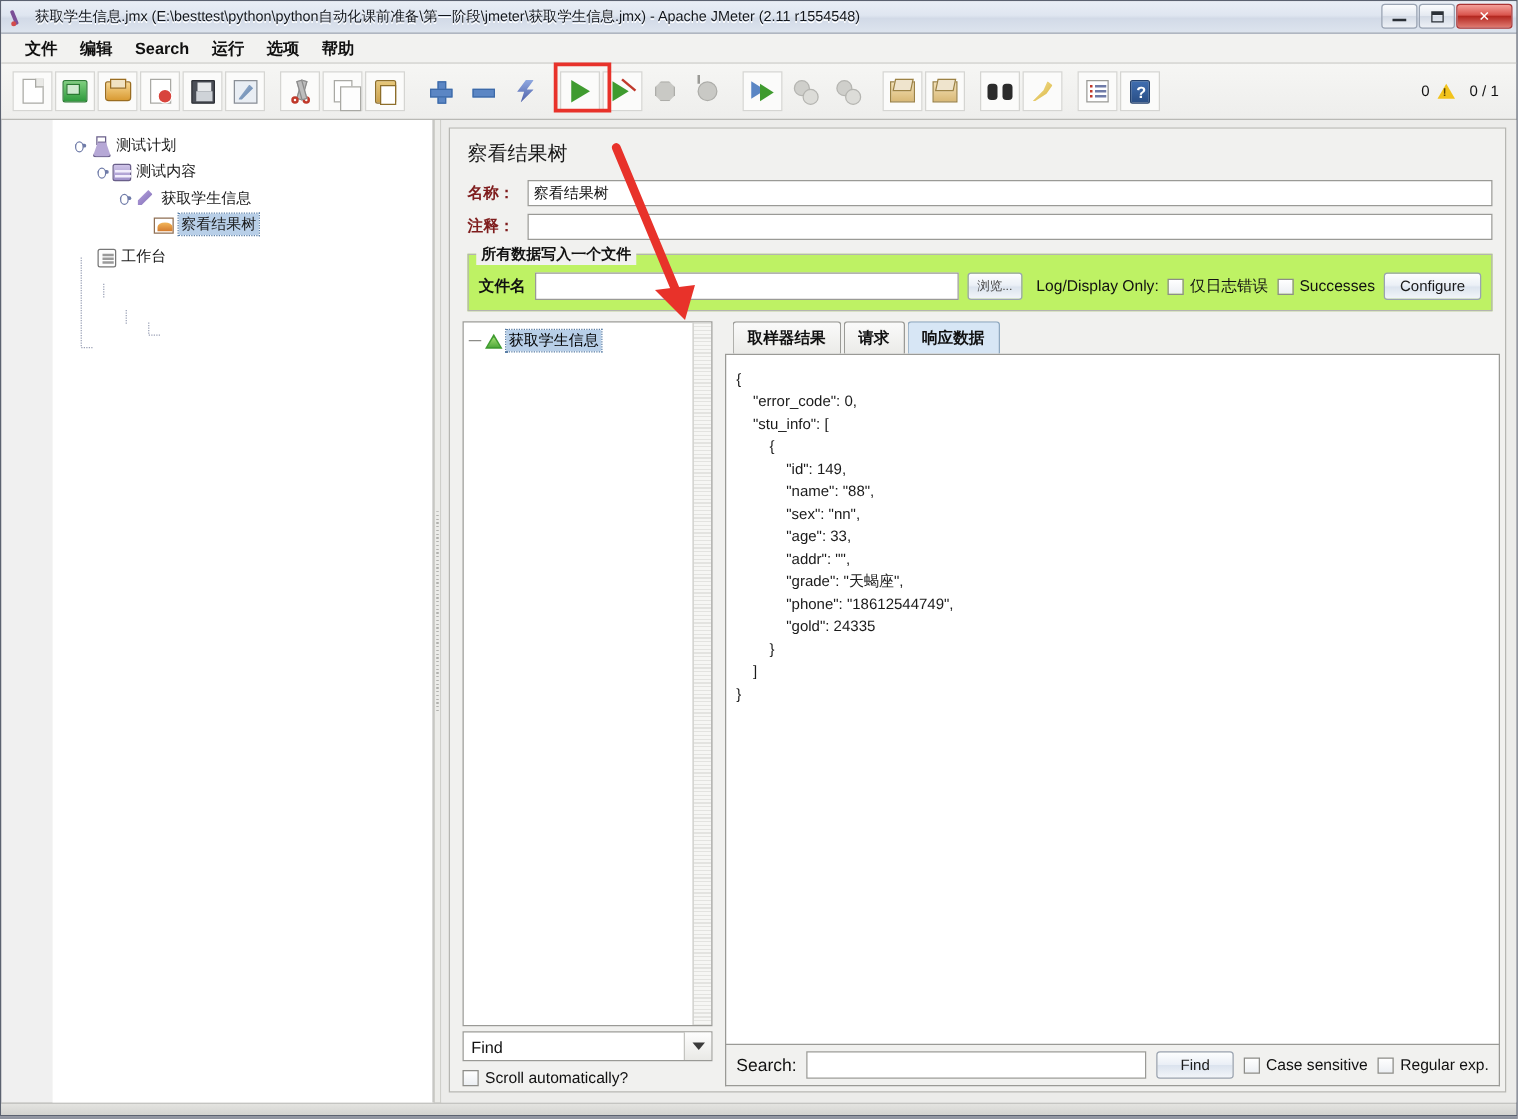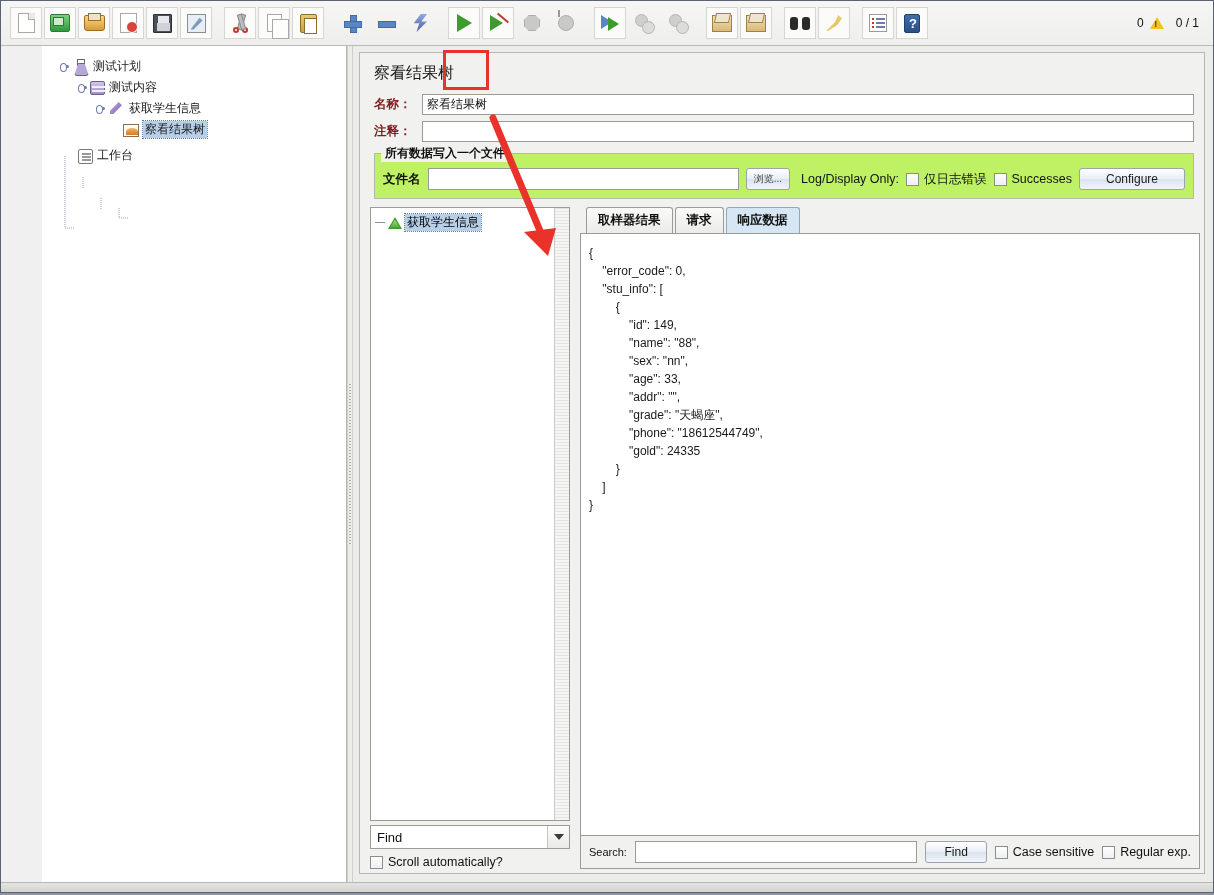--- a/index.html
+++ b/index.html
@@ -201,21 +201,21 @@
   .file-group .legend {
     position: absolute; top: -9px; left: 6px; background: #f1f1ef;
     padding: 0 4px; font-size: 12px; font-weight: bold; color: #111;
   }
   .file-row { display: flex; align-items: center; gap: 7px; margin-top: 14px; }
   .file-row .lbl { font-size: 12.5px; font-weight: bold; color:#111;text-align:center; }
   .file-name-input { flex: 1; height: 22px; border: 1px solid #9a9a96; background:#fff; }
   .btn {
     border: 1px solid #9aa3b0; border-radius: 3px;
     background: linear-gradient(180deg,#fdfefe 0%, #eaeff6 48%, #dbe3ee 52%, #f2f5f9 100%);
-    font-size: 12px; color: #1a1a1a; padding: 3px 26px; cursor: default;
+    font-size: 12px; color: #1a1a1a; padding: 3px 12px; cursor: default;
     font-family:"Liberation Sans",sans-serif; white-space:nowrap;
   }
   .btn.small { font-size: 10px; padding: 3px 7px; color:#444; }
   .logdisp { font-size: 12.5px; color: #111; margin-left: 4px; }
   .chk { display:inline-flex; align-items:center; gap:5px; font-size:12.5px; color:#111; white-space:nowrap;}
   .chkbox {
     width: 13px; height: 13px; border: 1px solid #8d8d89;
     background: linear-gradient(180deg,#fff,#eceff3); flex:none;
   }
 
@@ -275,21 +275,21 @@
     flex:1; padding: 10px 0 0 8px; font-size: 12px; color: #1a1a1a;
     white-space: pre; line-height: 18px;
     font-family: "Liberation Sans", sans-serif;
     overflow: hidden;
   }
   .search-bar {
     display: flex; align-items: center; gap: 8px;
     border: 1px solid #9a9a96; border-top: none;
     background: #f1f1ef; padding: 5px 8px;
   }
-  .search-bar .lbl { font-size: 11px; color:#111; }
+  .search-bar .lbl { font-size: 14px; color:#111; }
   .search-input { flex: 1; height: 22px; border: 1px solid #9a9a96; background: #fff; }
 
   .statusbar {
     height: 10px;
     background: linear-gradient(180deg,#e4e4e1,#d3d3cf);
     border-top: 1px solid #b6b6b2;
   }
 
   
   .annot { position: absolute; inset: 0; pointer-events: none; z-index: 50; }
@@ -363,21 +363,42 @@
     <i style="left:90px;width:20px;"></i>
     <i style="left:118px;width:40px;"></i>
     <i class="r" style="left:168px;"></i>
     <i style="left:186px;width:60px;"></i>
     <i style="left:256px;width:30px;"></i>
   </div>
 </div>
 
 <div class="window">
 
-
+  <div class="titlebar">
+    <div class="title-icon"></div>
+    <div class="title-text">获取学生信息.jmx (E:\besttest\python\python自动化课前准备\第一阶段\jmeter\获取学生信息.jmx) - Apache JMeter (2.11 r1554548)</div>
+    <div class="win-btns">
+      <div class="win-btn">
+          <span class="min-glyph"></span>
+        </div>
+      <div class="win-btn">
+          <span class="max-glyph"></span>
+        </div>
+      <div class="win-btn close">✕</div>
+    </div>
+  </div>
+
+  <div class="menubar">
+    <div class="menu-item">文件</div>
+    <div class="menu-item">编辑</div>
+    <div class="menu-item">Search</div>
+    <div class="menu-item">运行</div>
+    <div class="menu-item">选项</div>
+    <div class="menu-item">帮助</div>
+  </div>
 
   <div class="toolbar">
     <div class="tb-btn">
         <span class="g g-new"></span>
       </div>
     <div class="tb-btn">
         <span class="g g-tmpl"></span>
       </div>
     <div class="tb-btn">
         <span class="g g-open"></span>

